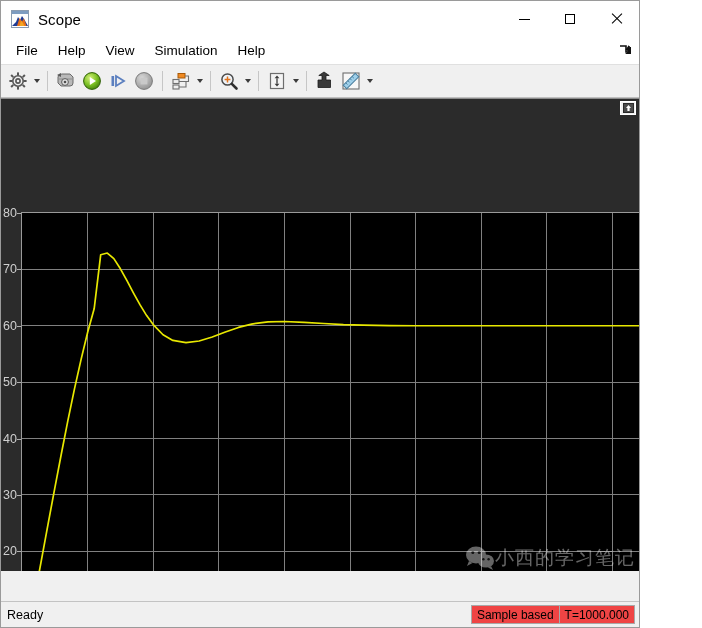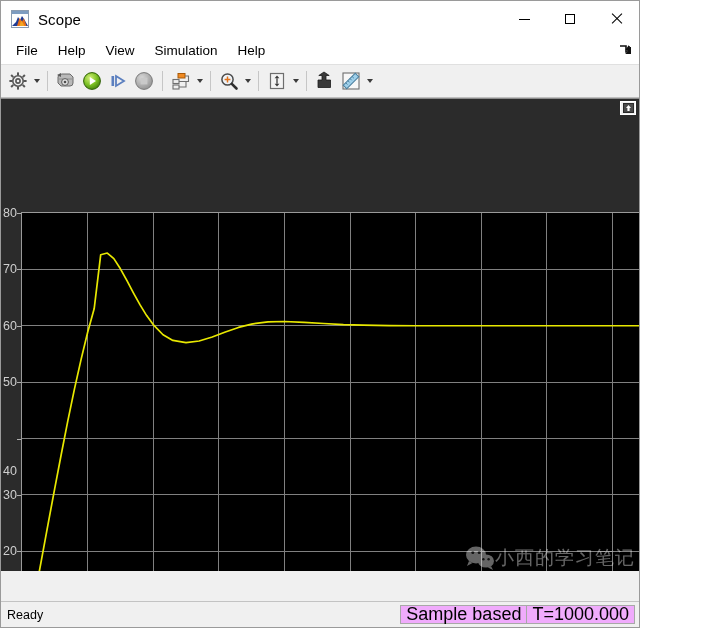--- a/index.html
+++ b/index.html
@@ -261,22 +261,22 @@
     right: 4px;
     display: flex;
     height: 19px;
   }
   .status-cell {
     border: 1px solid #a8a8a8;
     border-right: none;
     padding: 0 5px;
     display: flex;
     align-items: center;
-    background: #f0abfc;
-    font-size: 18px;
+    background: #ef4444;
+    font-size: 12px;
   }
   .status-cell:last-child { border-right: 1px solid #a8a8a8; }
 </style>
 </head>
 <body>
 
 <div class="window">
 
   <div class="titlebar">
     <div class="app-icon">
@@ -483,21 +483,21 @@
         <polyline id="trace" fill="none" stroke="#e8e800" stroke-width="1.7" stroke-linejoin="round" stroke-linecap="round" points="0.00,451.00 6.56,416.61 13.12,381.10 19.68,345.58 26.24,310.06 32.80,275.11 39.36,240.72 45.92,207.46 52.48,175.89 59.04,146.57 65.60,119.51 72.16,95.84 78.72,41.72 85.28,40.03 91.84,45.66 98.40,55.81 104.96,67.65 111.52,80.05 118.08,91.89 124.64,102.60 131.20,111.62 141.04,121.77 150.88,127.41 164.00,129.66 177.12,127.97 190.24,124.03 203.36,118.95 216.48,114.44 229.60,111.06 246.00,108.80 262.40,108.52 282.08,109.37 301.76,110.50 321.44,111.62 341.12,112.19 367.36,112.58 393.60,112.75 426.40,112.75 459.20,112.75 498.56,112.75 537.92,112.75 577.28,112.75 616.64,112.75 656.00,112.75"></polyline>
       </svg>
     </div>
 
     <div class="ytick-holder" id="ytick-holder">
         <div class="ylab" style="top: 395.625px;">10</div>
         <div class="ylab" style="top: 339.25px;">20</div>
         <div class="tickmark" style="top: 339.25px;"></div>
         <div class="ylab" style="top: 282.875px;">30</div>
         <div class="tickmark" style="top: 282.875px;"></div>
-        <div class="ylab" style="top: 226.5px; margin-top: 32px;">40</div>
+        <div class="ylab" style="top: 226.5px;">40</div>
         <div class="tickmark" style="top: 226.5px;"></div>
         <div class="ylab" style="top: 170.125px;">50</div>
         <div class="tickmark" style="top: 170.125px;"></div>
         <div class="ylab" style="top: 113.75px;">60</div>
         <div class="tickmark" style="top: 113.75px;"></div>
         <div class="ylab" style="top: 57.375px;">70</div>
         <div class="tickmark" style="top: 57.375px;"></div>
         <div class="ylab" style="top: 1px; text-align: right;">80</div>
         <div class="tickmark" style="top: 1px;"></div>
       </div>

